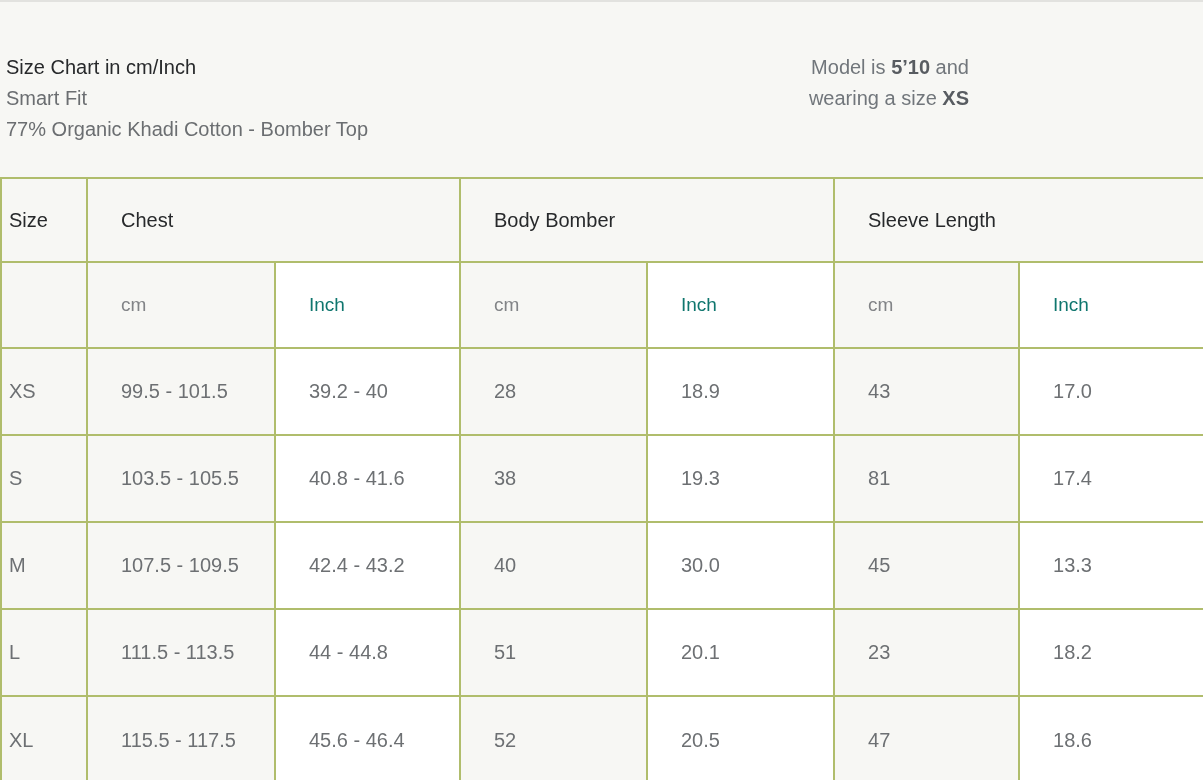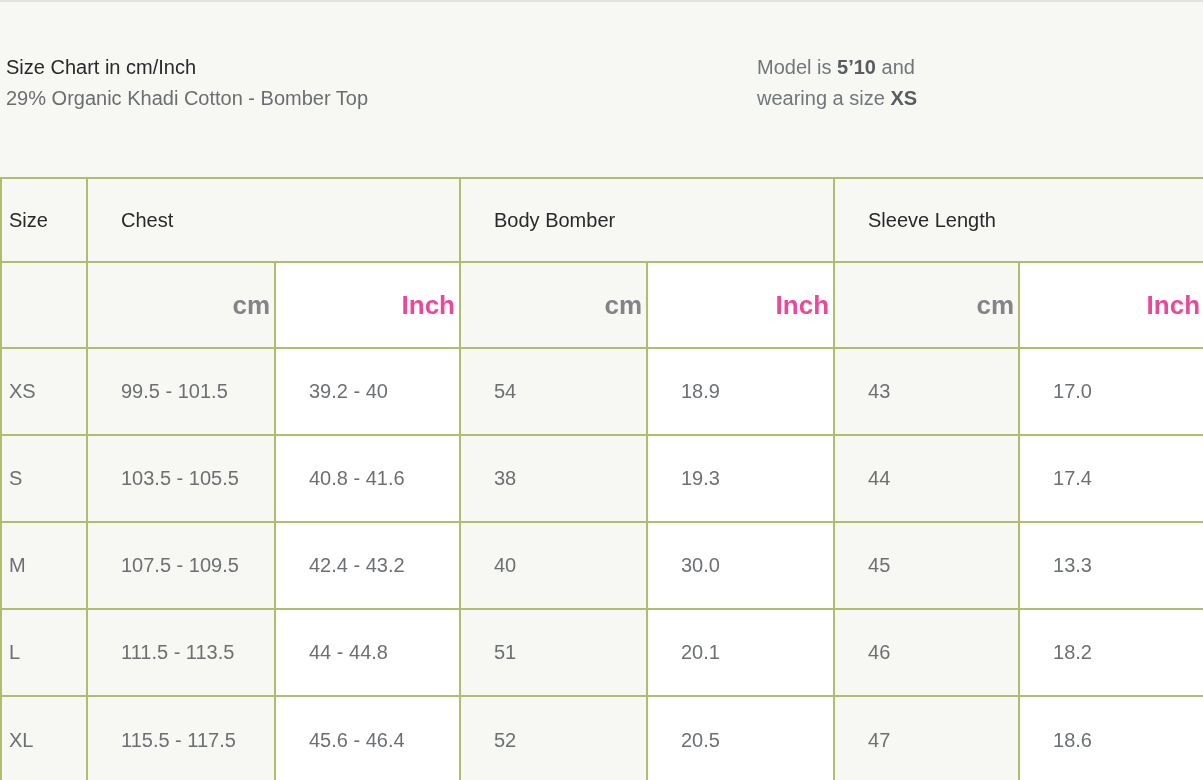--- a/index.html
+++ b/index.html
@@ -30,21 +30,21 @@
   .header-left .title{
     font-size:20px;line-height:31px;color:var(--text-dark);
   }
   .header-left .sub{
     font-size:20px;line-height:31px;color:var(--sub);
   }
   .header-right{
     padding:44px 55px 0 0;width:auto;
   }
   .model-note{
-    display:inline-block;width:212px;
+    display:inline-block;width:212px;text-align:right;
     font-size:20px;line-height:31px;color:var(--note);
   }
   .model-note b{color:var(--note-bold);font-weight:bold;}
   table.size-chart{
     position:absolute;top:175px;left:0;
     width:1203px;border-collapse:collapse;table-layout:fixed;
     background:var(--bg);
   }
   .size-chart col.c-size{width:86px;}
   .size-chart col.c1{width:188px;}
@@ -60,34 +60,35 @@
     font-size:20px;font-weight:normal;
     background:var(--bg);
     overflow:hidden;white-space:nowrap;margin-top:48px;
   }
   .size-chart th:first-child,.size-chart td:first-child{padding-left:7px;}
   .size-chart th:last-child,.size-chart td:last-child{border-right:none;}
   .size-chart tr:last-child td{border-bottom:none;}
   .size-chart tr.group-row{height:84px;}
   .size-chart tr.group-row th{color:var(--text-dark);}
   .size-chart tr.unit-row{height:86px;}
-  .size-chart tr.unit-row th{font-weight:bold;font-size:26px;text-align:right;}
+  .size-chart tr.unit-row th{font-weight:normal;font-size:19px;}
   .size-chart tr.unit-row th.unit-cm{color:var(--unit-cm);}
-  .size-chart tr.unit-row th.unit-inch{color:#ec4899;}
+  .size-chart tr.unit-row th.unit-inch{color:#0f766e;}
   .size-chart tr.data-row{height:87px;}
   .size-chart tr.data-row td{color:var(--text-gray);}
   .size-chart .inch{background:var(--cell-white);}
 </style>
 </head>
 <body>
 
 <div class="page-header">
   <div class="header-left">
     <div class="title">Size Chart in cm/Inch</div>
-    <div class="sub">29% Organic Khadi Cotton - Bomber Top</div>
+    <div class="sub">Smart Fit</div>
+    <div class="sub">77% Organic Khadi Cotton - Bomber Top</div>
   </div>
   <div class="header-right">
     <span class="model-note"><span>Model is </span><b>5’10</b><span> and wearing a size </span><b>XS</b></span>
   </div>
 </div>
 
 <table class="size-chart">
   <colgroup>
     <col class="c-size">
       <col class="c1">
@@ -111,50 +112,50 @@
       <th class="unit-cm">cm</th>
       <th class="unit-inch inch">Inch</th>
       <th class="unit-cm">cm</th>
       <th class="unit-inch inch">Inch</th>
     </tr>
 
     <tr class="data-row">
       <td>XS</td>
       <td>99.5 - 101.5</td>
       <td class="inch">39.2 - 40</td>
-      <td>54</td>
+      <td>28</td>
       <td class="inch">18.9</td>
       <td>43</td>
       <td class="inch">17.0</td>
     </tr>
     <tr class="data-row">
       <td>S</td>
       <td>103.5 - 105.5</td>
       <td class="inch">40.8 - 41.6</td>
       <td>38</td>
       <td class="inch">19.3</td>
-      <td>44</td>
+      <td>81</td>
       <td class="inch">17.4</td>
     </tr>
     <tr class="data-row">
       <td>M</td>
       <td>107.5 - 109.5</td>
       <td class="inch">42.4 - 43.2</td>
       <td>40</td>
       <td class="inch">30.0</td>
       <td>45</td>
       <td class="inch">13.3</td>
     </tr>
     <tr class="data-row">
       <td>L</td>
       <td>111.5 - 113.5</td>
       <td class="inch">44 - 44.8</td>
       <td>51</td>
       <td class="inch">20.1</td>
-      <td>46</td>
+      <td>23</td>
       <td class="inch">18.2</td>
     </tr>
     <tr class="data-row">
       <td>XL</td>
       <td>115.5 - 117.5</td>
       <td class="inch">45.6 - 46.4</td>
       <td>52</td>
       <td class="inch">20.5</td>
       <td>47</td>
       <td class="inch">18.6</td>

